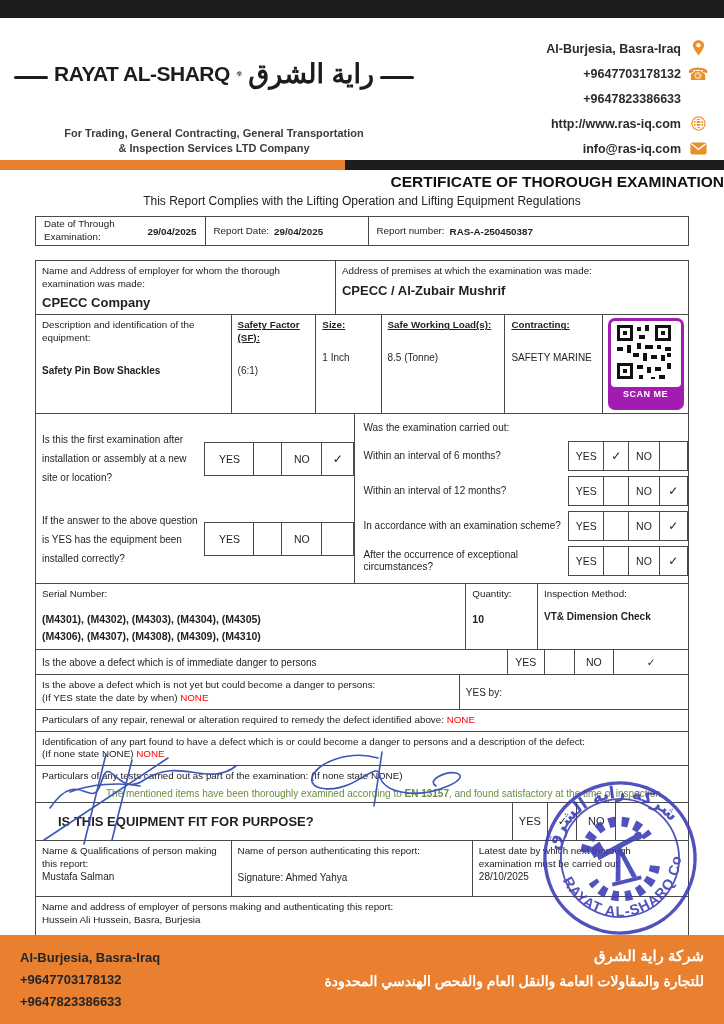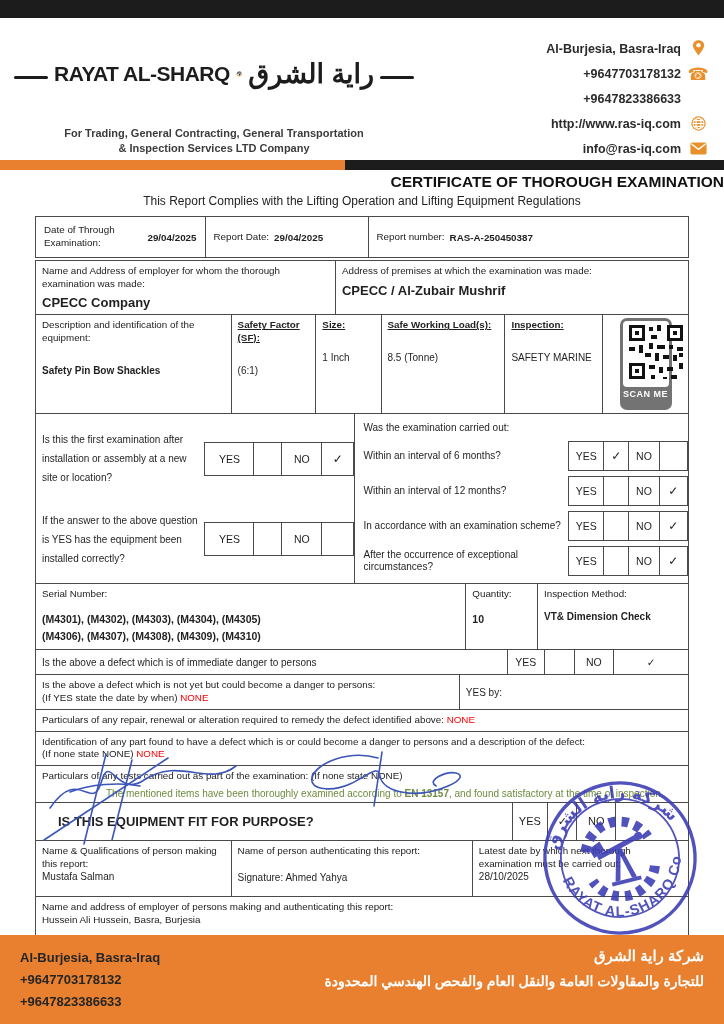--- a/index.html
+++ b/index.html
@@ -20,21 +20,21 @@
   .divider { position:absolute; top:160px; left:0; width:724px; height:10px; }
   .divider .orange-part { position:absolute; left:0; top:0; width:345px; height:10px; }
   .divider .black-part { position:absolute; left:345px; top:0; width:379px; height:10px; background:#1c1c1c; }
 
   
   .cert-title { position:absolute; top:173px; left:0; width:724px; text-align:right; font-size:15.5px; font-weight:bold; color:#111; }
   .cert-subtitle { position:absolute; top:194px; left:0; width:724px; text-align:center; font-size:12px; color:#222; }
 
   
   .tbl { border:1px solid #4a4a4a; font-size:9.8px; }
-  .meta-table { position:absolute; top:216px; left:35px; width:654px; height:42px; display:flex; }
+  .meta-table { position:absolute; top:216px; left:35px; width:654px; height:30px; display:flex; }
   .meta-cell { display:flex; align-items:center; gap:5px; padding:0 8px; border-right:1px solid #4a4a4a; }
   .meta-cell:last-child { border-right:none; }
   .meta-cell .val { font-weight:bold; }
   .m1 { width:26%; } .m2 { width:25%; } .m3 { width:49%; }
 
   .main-table { position:absolute; top:260px; left:35px; width:654px; border:1px solid #4a4a4a; }
   .row { display:flex; border-bottom:1px solid #4a4a4a; }
   .row:last-child { border-bottom:none; }
   .cell { padding:4px 6px; border-right:1px solid #4a4a4a; }
   .cell:last-child { border-right:none; }
@@ -45,21 +45,21 @@
   .employer-cell { width:46%; } .premises-cell { width:54%; }
   .employer-cell .val-strong, .premises-cell .val-strong { margin-top:5px; font-size:13px; }
 
   .equip-row { min-height:88px; }
   .equip-head { font-weight:bold; text-decoration:underline; font-size:9.8px; line-height:1.3; }
   .e-desc { width:30%; } .e-sf { width:13%; } .e-size { width:10%; } .e-swl { width:19%; } .e-man { width:15%; }
   .e-qr { width:13%; padding:3px; display:flex; align-items:center; justify-content:center; }
   .equip-val { margin-top:20px; font-size:10px; }
   .equip-val.b { font-weight:bold; }
 
-  .qr-box { width:52px; background:#737373; border-radius:7px; padding:3px 3px 10px 3px; }
+  .qr-box { width:76px; background:#a21caf; border-radius:7px; padding:3px 3px 10px 3px; }
   .qr-white { background:#fff; border-radius:4px; padding:2px; }
   .qr-caption { color:#fff; text-align:center; font-size:9px; font-weight:bold; padding:2px 0 1px; letter-spacing:0.5px; }
 
   .exam-row { min-height:138px; }
   .exam-left { width:49%; padding:4px 0 4px 6px; border-right:1px solid #4a4a4a; display:flex; flex-direction:column; justify-content:space-around; }
   .exam-right { width:51%; padding:4px 0 2px 8px; }
   .q-block { display:flex; align-items:center; gap:4px; }
   .q-text { flex:1; font-size:10px; line-height:1.9; padding-right:2px; }
   .mini-tbl { display:flex; border:1px solid #4a4a4a; height:34px; background:#fff; }
   .mini-tbl .mcell { display:flex; align-items:center; justify-content:center; border-right:1px solid #4a4a4a; font-size:10.5px; }
@@ -258,21 +258,21 @@
       </div>
       <div class="cell e-size">
         <div class="equip-head">Size:</div>
         <div class="equip-val">1 Inch</div>
       </div>
       <div class="cell e-swl">
         <div class="equip-head">Safe Working Load(s):</div>
         <div class="equip-val">8.5 (Tonne)</div>
       </div>
       <div class="cell e-man">
-        <div class="equip-head">Inspection:</div>
+        <div class="equip-head">Contracting:</div>
         <div class="equip-val">SAFETY MARINE</div>
       </div>
       <div class="cell e-qr">
         <div class="qr-box">
           <div class="qr-white">
             <svg width="62" height="58" viewBox="0 0 58 58">
               <g fill="#111">
                 <rect x="2" y="2" width="16" height="16"></rect>
                   <rect x="40" y="2" width="16" height="16"></rect>
                   <rect x="2" y="40" width="16" height="16"></rect>

